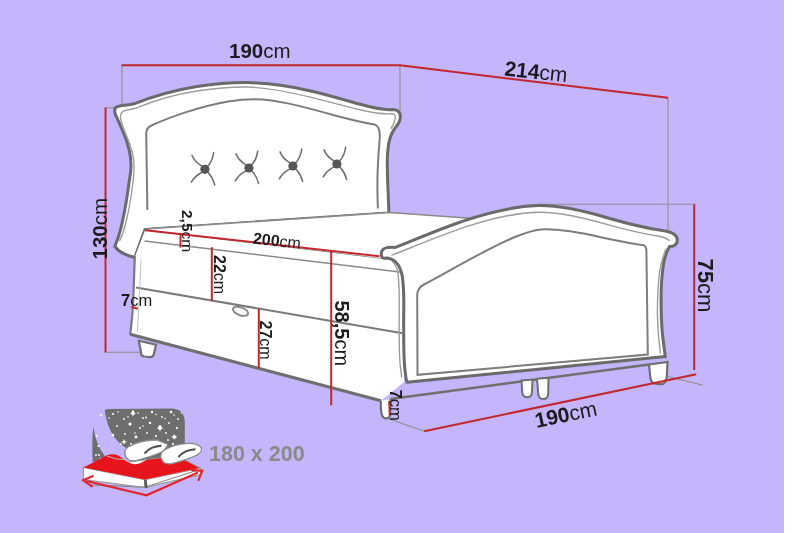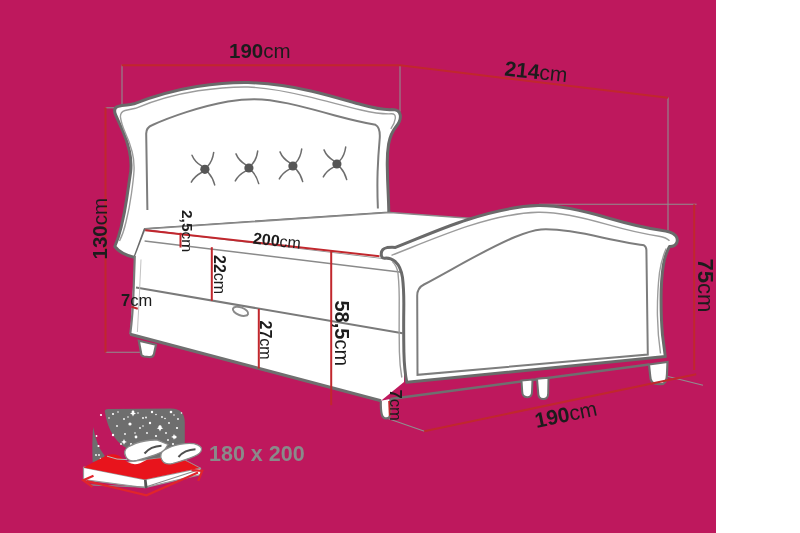--- a/index.html
+++ b/index.html
@@ -1,16 +1,16 @@
 <!DOCTYPE html>
 <html><head>
 <meta charset="utf-8">
 <style>
   html,body{margin:0;padding:0;background:#ffffff;}
-  .page{width:716px;height:533px;position:relative;overflow:hidden;background:#be185d;}
+  .page{width:784px;height:533px;position:relative;overflow:hidden;background:#c4b5fd;}
   svg{display:block;}
   text{font-family:"Liberation Sans", sans-serif;fill:#1c1c1c;}
   .b{font-weight:bold;}
 </style>
 </head>
 <body>
 <div class="page">
 <svg width="800" height="533" viewBox="0 0 800 533">
 
   <path d="M 122 64.8 L 122 108.3" stroke="#8f8f8f" stroke-width="1.1" fill="none"></path>

